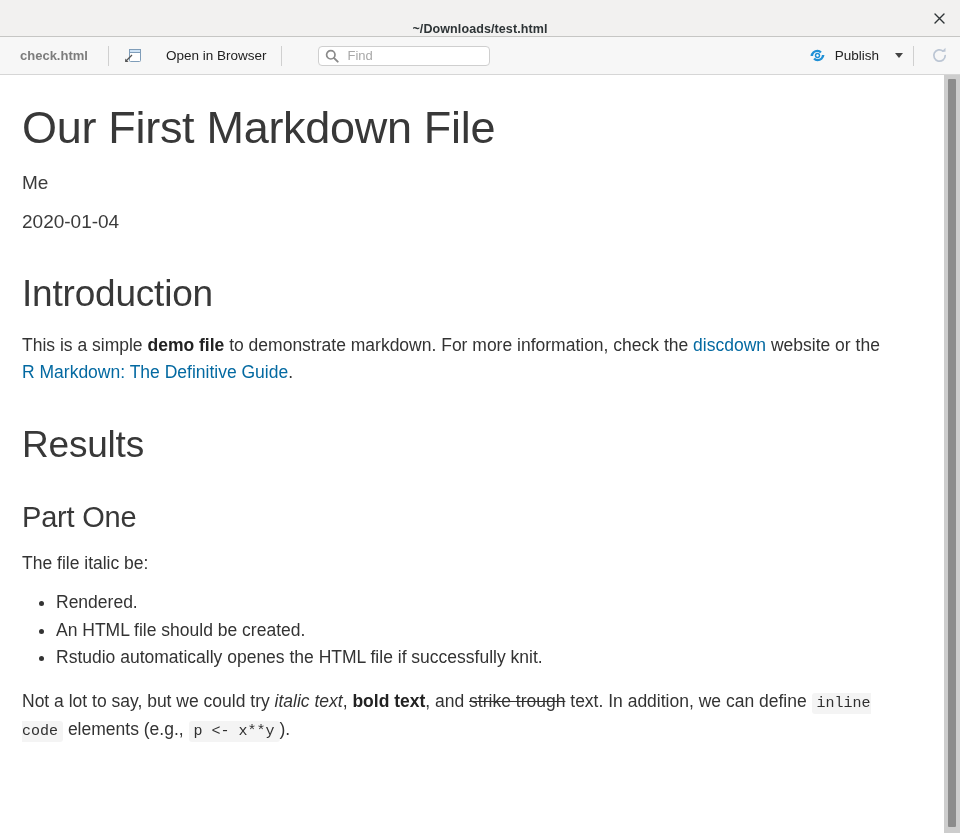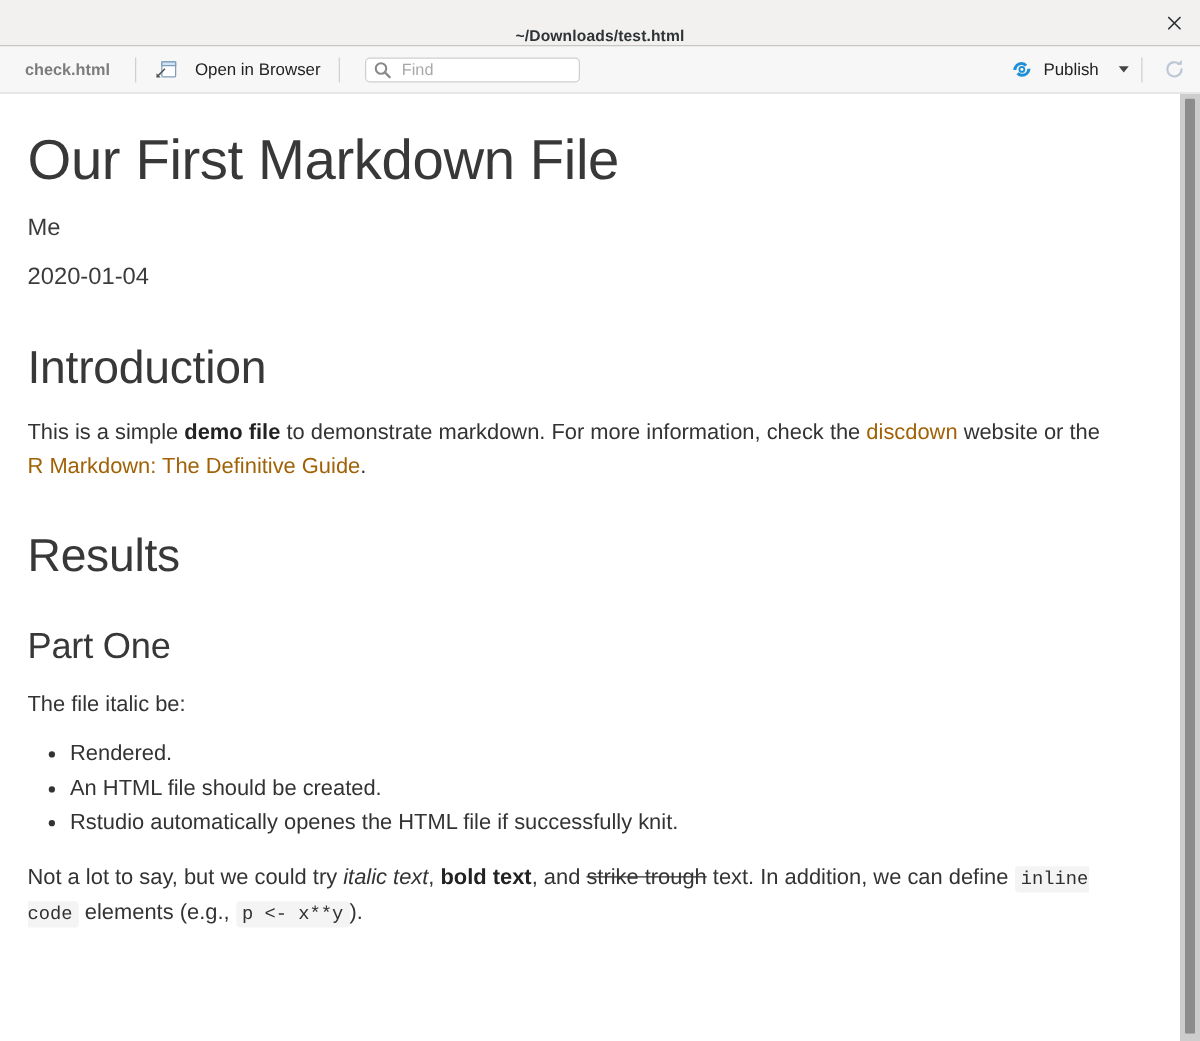--- a/index.html
+++ b/index.html
@@ -77,39 +77,39 @@
   .tb-sep {
     width: 1px;
     height: 20px;
     background: #d0d0d0;
     margin: 0 8px;
     flex: 0 0 1px;
   }
   .tb-btn {
     display: flex;
     align-items: center;
-    gap: 14px;
+    gap: 24px;
     padding: 3px 7px;
     border-radius: 3px;
     cursor: pointer;
     white-space: nowrap;
   }
   .tb-btn-label {
     font-size: 13.5px;
     color: #222222;
   }
   .icon {
     display: inline-flex;
     align-items: center;
     justify-content: center;
     flex: 0 0 auto;
   }
 
   .find-box {
-    margin-left: 12px;
+    margin-left: 28px;
     width: 172px;
     height: 20px;
     background: #ffffff;
     border: 1px solid #cfcfcf;
     border-radius: 4px;
     display: flex;
     align-items: center;
     padding: 0 6px;
     box-sizing: border-box;
     gap: 6px;
@@ -214,21 +214,21 @@
   .doc ul {
     margin: 12px 0 0 0;
     padding-left: 34px;
   }
   .doc li {
     font-size: 17.5px;
     line-height: 1.58;
     color: #333333;
   }
   .doc a {
-    color: #a16207;
+    color: #0369a1;
     text-decoration: none;
   }
   .doc strong { font-weight: bold; color: #222; }
   .doc em { font-style: italic; }
   .doc s, .doc .strike { text-decoration: line-through; }
   .doc code {
     font-family: "Liberation Mono", "DejaVu Sans Mono", monospace;
     font-size: 15px;
     background: #f4f4f4;
     border-radius: 3px;

